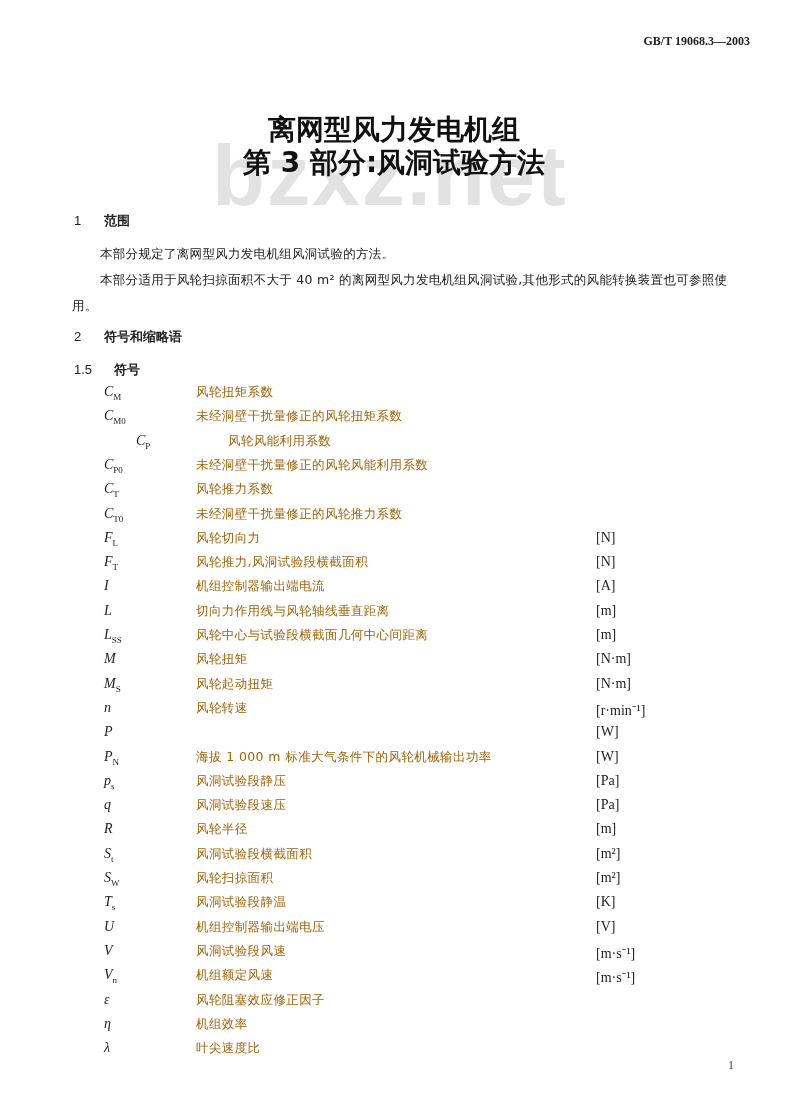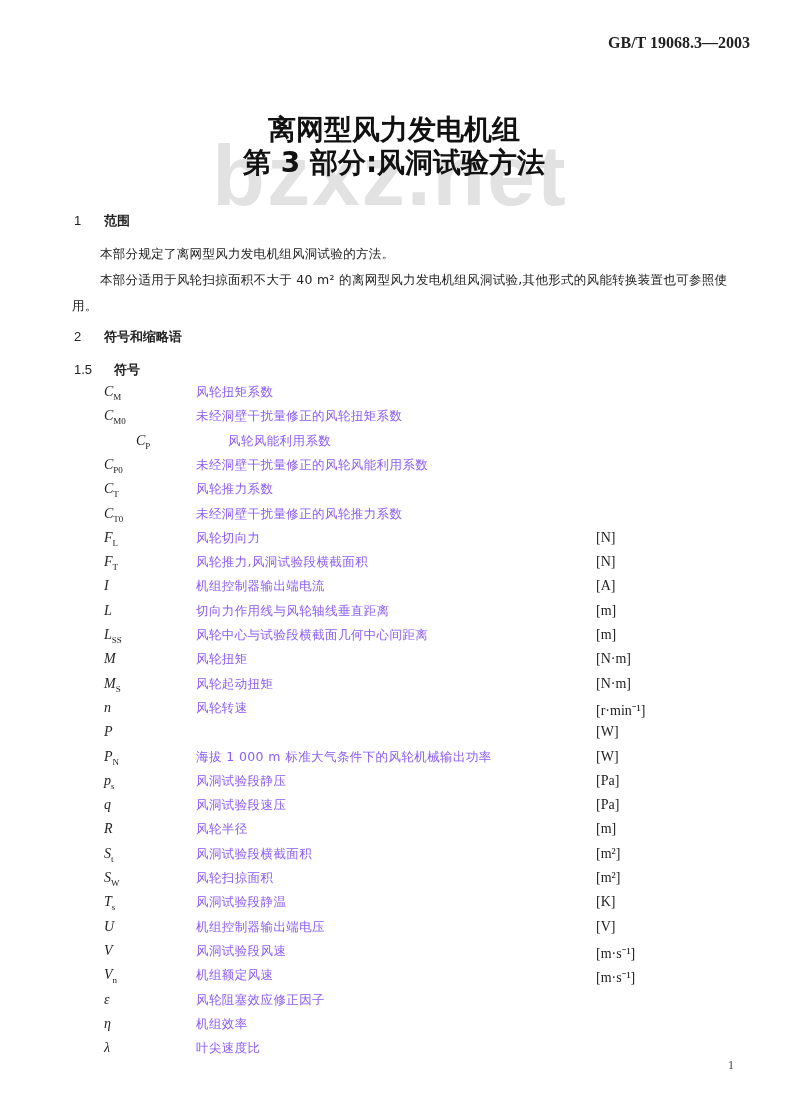--- a/index.html
+++ b/index.html
@@ -3,21 +3,21 @@
 <meta charset="utf-8">
 <style>
   html, body { margin: 0; padding: 0; background: #ffffff; }
   body {
     width: 800px; height: 1102px; position: relative; overflow: hidden;
     font-family: "DejaVu Serif", "Liberation Serif", serif;
     color: #1a1a1a;
   }
   .std-code {
     position: absolute; top: 34px; right: 50px;
-    font-family: "Liberation Serif", serif; font-weight: bold; font-size: 16px;
+    font-family: "Liberation Serif", serif; font-weight: bold; font-size: 12px;
     color: #222;
   }
   .watermark {
     position: absolute; top: 132px; left: 200px; width: 380px;
     font-family: "Liberation Sans", sans-serif; font-weight: bold;
     font-size: 86px; color: #e2e2e2; letter-spacing: 2px; text-align: center;
     line-height: 1; z-index: 0;
   }
   .title {
     position: absolute; left: 0; width: 788px; text-align: center;
@@ -38,21 +38,21 @@
   }
   .sym-list { position: absolute; left: 0; top: 384px; width: 800px; }
   .row { position: absolute; left: 0; height: 24px; width: 800px; }
   .sym {
     position: absolute; left: 104px; font-family: "Liberation Serif", serif;
     font-style: italic; font-size: 14px; color: #222;
   }
   .sym sub { font-size: 9px; font-style: normal; }
   .desc {
     position: absolute; left: 196px; font-family: "DejaVu Sans", sans-serif;
-    font-size: 12.5px; color: #8b5cf6; letter-spacing: 0.4px;
+    font-size: 12.5px; color: #a16207; letter-spacing: 0.4px;
   }
   .unit {
     position: absolute; left: 596px; font-family: "Liberation Serif", serif;
     font-size: 14px; color: #222;
   }
   .page-num {
     position: absolute; right: 66px; top: 1058px; font-family: "Liberation Serif", serif;
     font-size: 12px; color: #444;
   }
 </style>

